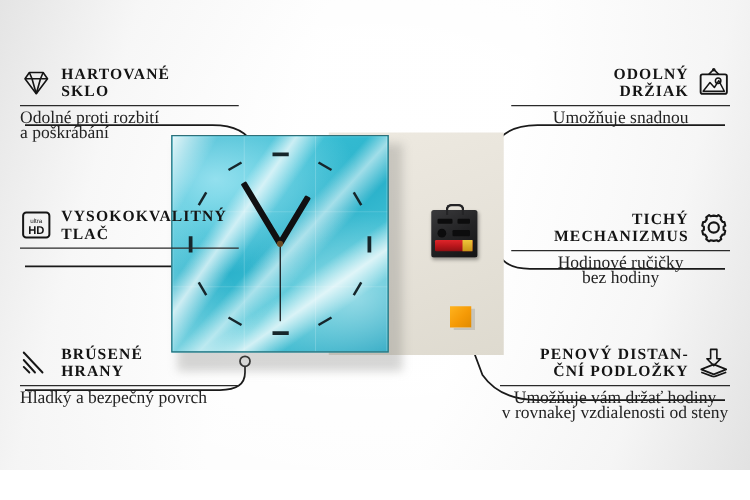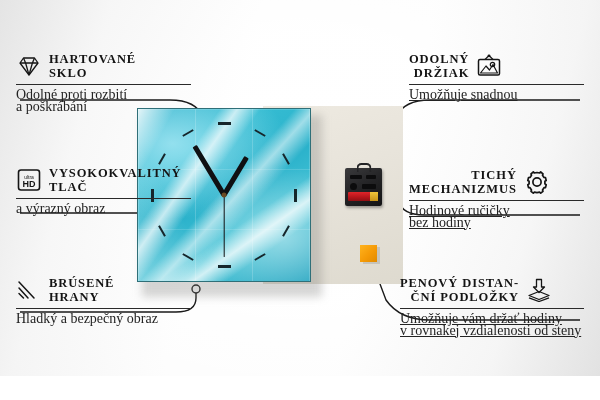--- a/index.html
+++ b/index.html
@@ -91,33 +91,33 @@
   .pad{
     position:absolute;left:225px;top:145px;width:17px;height:17px;
     background:linear-gradient(135deg,#ffb31e 0%,#f59a06 55%,#e08a00 100%);
     box-shadow:3px 2px 0 rgba(150,150,145,.35);
   }
 
   
   .feat{position:absolute;width:175px;}
   .feat .head{display:flex;align-items:center;gap:7px;}
   .feat.left .head{justify-content:flex-start;}
-  .feat.right .head{justify-content:flex-start;}
+  .feat.right .head{justify-content:flex-end;}
   .ttl{
     font-family:"Liberation Serif", serif;
     font-weight:700;font-size:12.5px;line-height:14px;
     letter-spacing:.9px;color:#141414;text-transform:uppercase;
   }
   .feat.right .ttl{text-align:right;}
   .rule{height:1px;background:#2a2a2a;margin:4px 0 4px;}
   .sub{
     font-family:"Liberation Serif", serif;
     font-size:14px;line-height:11.6px;color:#232323;
   }
-  .feat.right .sub{text-align:left;text-decoration:underline;}
+  .feat.right .sub{text-align:center;}
   .ico{width:26px;height:24px;flex:0 0 26px;display:block;}
 
   .f1{left:16px;top:52px;}
   .f2{left:16px;top:166px;}
   .f3{left:16px;top:276px;}
   .f4{left:409px;top:52px;}
   .f5{left:409px;top:168px;}
   .f6{left:400px;top:276px;width:184px;}
 </style>
 </head>
@@ -208,39 +208,38 @@
         <rect x="2.5" y="2" width="21" height="20" rx="2.5" fill="none" stroke="#151515" stroke-width="1.6"></rect>
         <text x="13" y="10.5" font-family="Liberation Sans, sans-serif" font-size="5" text-anchor="middle" fill="#151515">ultra</text>
         <text x="13" y="19" font-family="Liberation Sans, sans-serif" font-size="9" font-weight="bold" text-anchor="middle" fill="#151515">HD</text>
       </svg>
       <div>
         <div class="ttl">VYSOKOKVALITNÝ</div>
         <div class="ttl">TLAČ</div>
       </div>
     </div>
     <div class="rule"></div>
-    <div class="sub">a výrazný obraz</div>
   </div>
 
   <div class="feat left f3">
     <div class="head">
       <svg class="ico" viewBox="0 0 26 24">
         <g stroke="#151515" stroke-width="1.5" stroke-linecap="round">
           <path d="M3,4 L18,20"></path>
             <path d="M3,10 L12,20"></path>
             <path d="M3,15.5 L7.5,20"></path>
         </g>
       </svg>
       <div>
         <div class="ttl">BRÚSENÉ</div>
         <div class="ttl">HRANY</div>
       </div>
     </div>
     <div class="rule"></div>
-    <div class="sub">Hladký a bezpečný obraz</div>
+    <div class="sub">Hladký a bezpečný povrch</div>
   </div>
 
   <div class="feat right f4">
     <div class="head">
       <div>
         <div class="ttl">ODOLNÝ</div>
         <div class="ttl">DRŽIAK</div>
       </div>
       <svg class="ico" viewBox="0 0 26 24">
         <path d="M13,1.5 L9,5.5 M13,1.5 L17,5.5" fill="none" stroke="#151515" stroke-width="1.2"></path>

